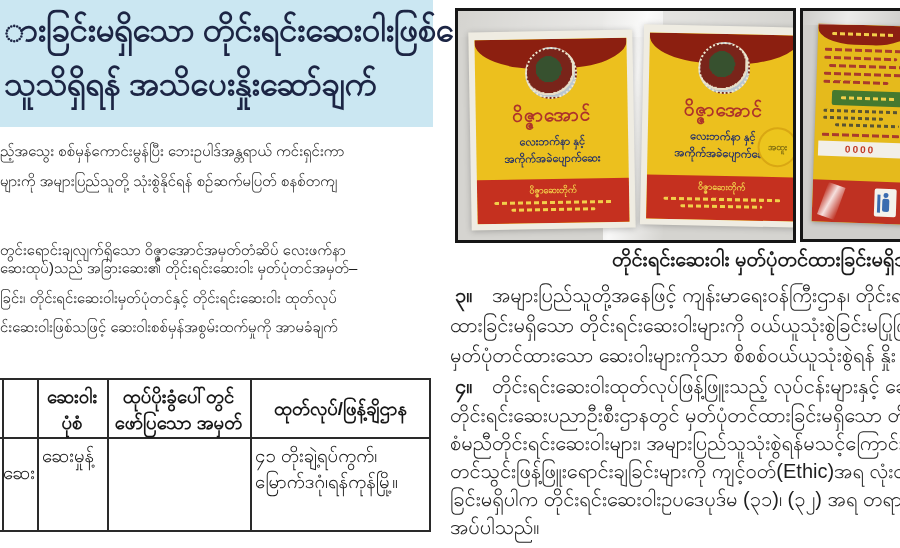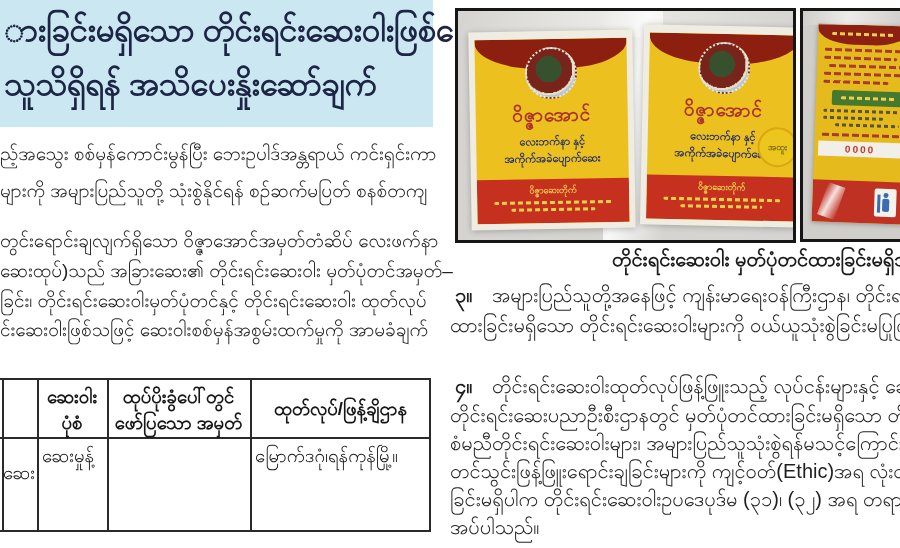--- a/index.html
+++ b/index.html
@@ -8,21 +8,21 @@
   .canvas{position:relative;width:900px;height:548px;background:#fff;overflow:hidden;}
 
   
   .title-box{position:absolute;left:-14px;top:-16px;width:447px;height:143px;
              background:#cbe7f2;}
   .title-line{position:absolute;left:18px;white-space:nowrap;font-weight:700;
               font-size:33px;color:#1c2544;letter-spacing:-0.5px;}
   .title-line.l1{top:24px;}
   .title-line.l2{top:78px;}
 
-  .body-line{position:absolute;white-space:nowrap;font-size:19px;font-weight:500;
+  .body-line{position:absolute;white-space:nowrap;font-size:15px;font-weight:500;
              color:#1e1e1e;}
   .left-line{left:0;}
 
   
   .tbl{position:absolute;left:0;top:378px;width:431px;height:154px;
        border-top:2px solid #2a2a2a;border-bottom:2px solid #2a2a2a;
        border-right:2px solid #2a2a2a;box-sizing:border-box;}
   .vline{position:absolute;top:0;bottom:0;width:2px;background:#2a2a2a;}
   .hline{position:absolute;left:0;right:0;height:2px;background:#2a2a2a;}
   .cell{position:absolute;font-size:18.5px;font-weight:600;color:#161616;
@@ -85,23 +85,23 @@
 <body>
 
 <div class="canvas">
 
   <div class="title-box">
     <div class="title-line l1">ားခြင်းမရှိသော တိုင်းရင်းဆေးဝါးဖြစ်ကြောင်း</div>
     <div class="title-line l2">သူသိရှိရန် အသိပေးနှိုးဆော်ချက်</div>
   </div>
 
   <div class="body-line left-line" style="top:141px">ည့်အသွေး စစ်မှန်ကောင်းမွန်ပြီး ဘေးဥပါဒ်အန္တရာယ် ကင်းရှင်းကာ</div>
-  <div class="body-line left-line" style="top:178px">များကို အများပြည်သူတို့ သုံးစွဲနိုင်ရန် စဉ်ဆက်မပြတ် စနစ်တကျ</div>
-
-  <div class="body-line left-line" style="top:228px">တွင်းရောင်းချလျက်ရှိသော ဝိဇ္ဇာအောင်အမှတ်တံဆိပ် လေးဖက်နာ</div>
+  <div class="body-line left-line" style="top:171px">များကို အများပြည်သူတို့ သုံးစွဲနိုင်ရန် စဉ်ဆက်မပြတ် စနစ်တကျ</div>
+
+  <div class="body-line left-line" style="top:240px">တွင်းရောင်းချလျက်ရှိသော ဝိဇ္ဇာအောင်အမှတ်တံဆိပ် လေးဖက်နာ</div>
   <div class="body-line left-line" style="top:258px">ဆေးထုပ်)သည် အခြားဆေး၏ တိုင်းရင်းဆေးဝါး မှတ်ပုံတင်အမှတ်–</div>
   <div class="body-line left-line" style="top:288px">ခြင်း၊ တိုင်းရင်းဆေးဝါးမှတ်ပုံတင်နှင့် တိုင်းရင်းဆေးဝါး ထုတ်လုပ်</div>
   <div class="body-line left-line" style="top:317px">င်းဆေးဝါးဖြစ်သဖြင့် ဆေးဝါးစစ်မှန်အစွမ်းထက်မှုကို အာမခံချက်</div>
 
   <div class="tbl">
     <div class="vline" style="left:2px"></div>
     <div class="vline" style="left:37px"></div>
     <div class="vline" style="left:107px"></div>
     <div class="vline" style="left:250px"></div>
     <div class="hline" style="top:57px"></div>
@@ -114,20 +114,21 @@
       <div>ထုပ်ပိုးခွံပေါ်တွင်</div>
       <div>ဖော်ပြသော အမှတ်</div>
     </div>
     <div class="cell" style="left:252px;top:16px;width:177px">
       <div>ထုတ်လုပ်/ဖြန့်ချိဌာန</div>
     </div>
 
     <div class="cell data" style="left:3px;top:80px;width:34px">ဆေး</div>
     <div class="cell data" style="left:42px;top:63px">ဆေးမှုန့်</div>
     <div class="cell data" style="left:255px;top:63px">
+      <div>၄၁ တိုးချဲ့ရပ်ကွက်၊</div>
       <div>မြောက်ဒဂုံ၊ရန်ကုန်မြို့။</div>
     </div>
   </div>
 
   <div class="photo1">
     <div class="bag-sheen" style="left:145px;top:0;width:60px;height:229px"></div>
     <div class="bag-sheen" style="left:0;top:0;width:335px;height:26px;opacity:.6"></div>
 
     <div class="packet" style="left:12px;top:20px;width:164px;height:198px;transform:rotate(-1deg)">
       <div class="label">
@@ -193,20 +194,21 @@
       </div>
     </div>
     <div class="bag-sheen" style="left:0;top:0;width:100px;height:14px;opacity:.7"></div>
   </div>
 
   <div class="cap">တိုင်းရင်းဆေးဝါး မှတ်ပုံတင်ထားခြင်းမရှိသည့်</div>
 
   <div class="body-line r-num" style="top:282px">၃။</div>
   <div class="body-line r-line r-ind" style="position:absolute;top:282px">အများပြည်သူတို့အနေဖြင့် ကျန်းမာရေးဝန်ကြီးဌာန၊ တိုင်းရင်</div>
   <div class="body-line r-line" style="position:absolute;top:312px">ထားခြင်းမရှိသော တိုင်းရင်းဆေးဝါးများကို ဝယ်ယူသုံးစွဲခြင်းမပြုကြရ</div>
+  <div class="body-line r-line" style="position:absolute;top:342px">မှတ်ပုံတင်ထားသော ဆေးဝါးများကိုသာ စိစစ်ဝယ်ယူသုံးစွဲရန် နှိုး</div>
 
   <div class="body-line r-num" style="top:373px">၄။</div>
   <div class="body-line r-line r-ind" style="position:absolute;top:373px">တိုင်းရင်းဆေးဝါးထုတ်လုပ်ဖြန့်ဖြူးသည့် လုပ်ငန်းများနှင့် ဆေ</div>
   <div class="body-line r-line" style="position:absolute;top:402px">တိုင်းရင်းဆေးပညာဦးစီးဌာနတွင် မှတ်ပုံတင်ထားခြင်းမရှိသော တိ</div>
   <div class="body-line r-line" style="position:absolute;top:430px">စံမညီတိုင်းရင်းဆေးဝါးများ၊ အများပြည်သူသုံးစွဲရန်မသင့်ကြောင်း ကြေ</div>
   <div class="body-line r-line" style="position:absolute;top:458px">တင်သွင်းဖြန့်ဖြူးရောင်းချခြင်းများကို ကျင့်ဝတ်(Ethic)အရ လုံးဝ(လုံး</div>
   <div class="body-line r-line" style="position:absolute;top:486px">ခြင်းမရှိပါက တိုင်းရင်းဆေးဝါးဥပဒေပုဒ်မ (၃၁)၊ (၃၂) အရ တရားစွဲ</div>
   <div class="body-line r-line" style="position:absolute;top:514px">အပ်ပါသည်။</div>
 
 </div>

